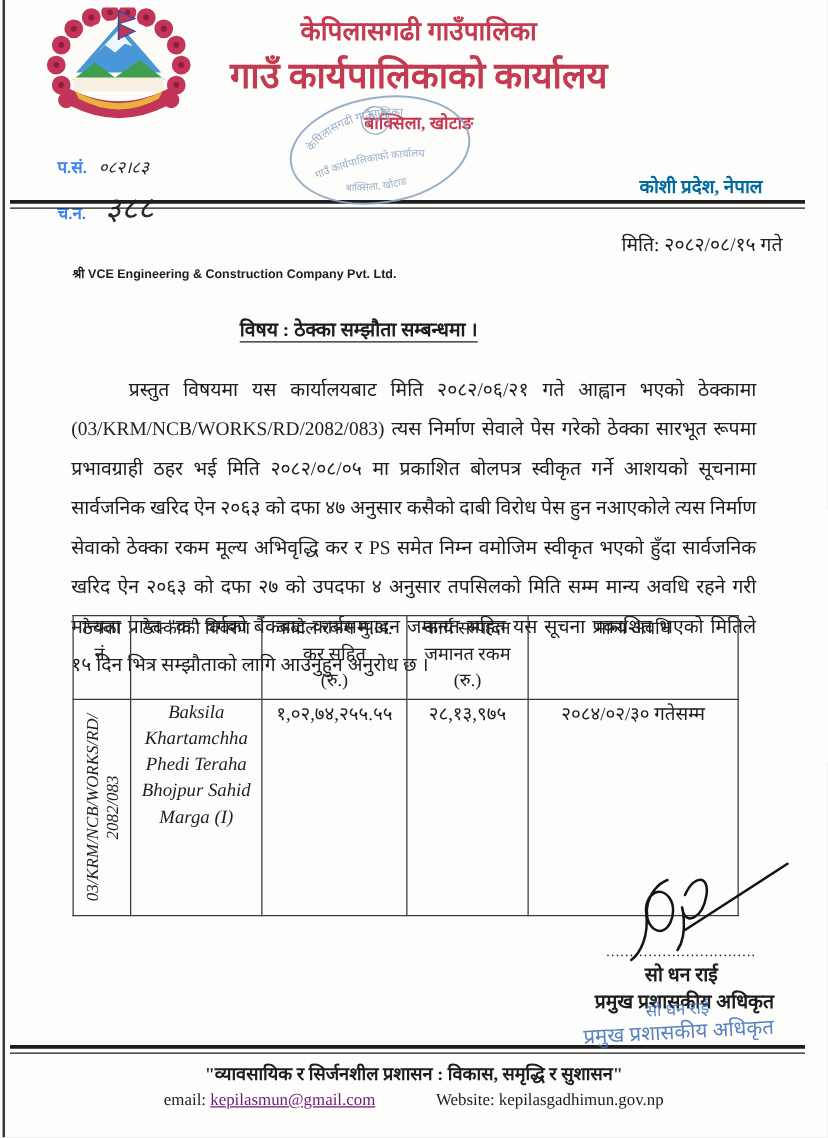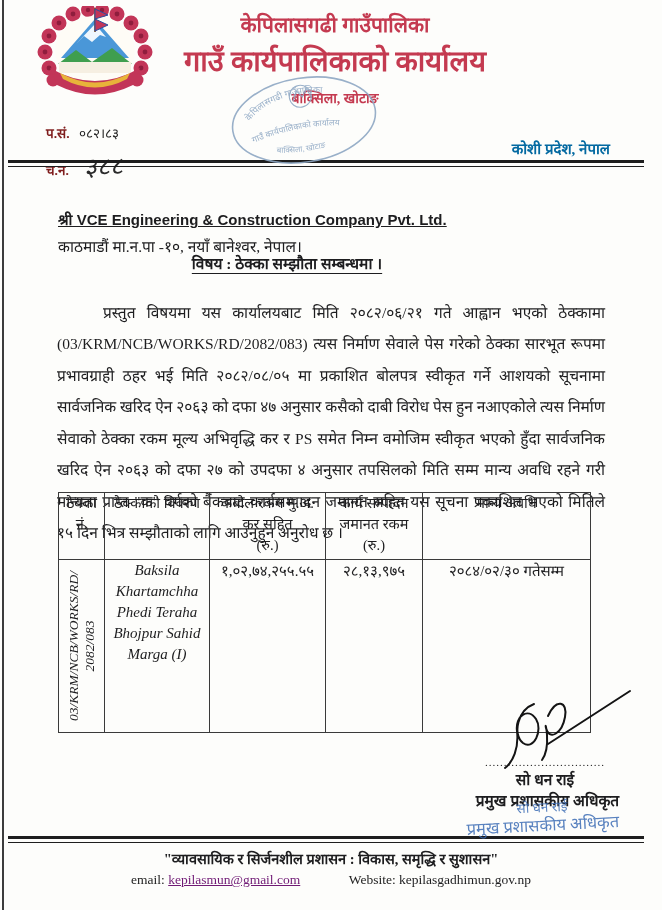--- a/index.html
+++ b/index.html
@@ -13,32 +13,32 @@
 
   
   .logo { position:absolute; left:34px; top:6px; width:122px; height:106px; }
   .head-center { position:absolute; left:150px; top:12px; width:370px; text-align:center; color:#c43a50; z-index:2; }
   .head-muni   { font-size:21px; font-weight:bold; line-height:26px; }
   .head-office { font-size:29px; font-weight:bold; line-height:36px; margin-top:5px; }
   .head-place  { font-size:14px; font-weight:bold; margin-top:9px; }
   .office-stamp { position:absolute; left:228px; top:76px; width:152px; height:88px; z-index:3; transform:rotate(-9deg); opacity:.9; }
   .refs { position:absolute; left:46px; top:124px; font-size:13.5px; }
   .ref-row { height:24px; }
-  .ref-label { color:#7f1d1d; font-weight:bold; }
-  .ref-value { color:#222; margin-left:6px; }
+  .ref-label { color:#3b82f6; font-weight:bold; }
+  .ref-value { color:#222; margin-left:6px; font-style:italic; }
   .dispatch-value { display:inline-block; font-size:25px; font-weight:400; transform:skewX(-10deg) rotate(-2deg); margin-left:14px; color:#2a2a2a; }
   .province { position:absolute; right:52px; top:138px; color:#0369a1; font-size:15px; font-weight:bold; }
   .dbl-line { position:absolute; left:8px; width:636px; height:3px; border-top:3px solid #1e1e1e; border-bottom:1.6px solid #1e1e1e; }
   .line-header { top:160px; }
   .line-footer { top:836px; }
 
   
   .date-line { position:absolute; right:36px; top:184px; font-size:15.5px; }
   .addressee { position:absolute; left:58px; top:206px; line-height:27px; }
-  .addr1 { font-family:"Liberation Sans", sans-serif; font-size:15px; font-weight:600;text-decoration:underline; }
+  .addr1 { font-family:"Liberation Sans", sans-serif; font-size:10px; font-weight:600; }
   .addr2 { font-size:15.5px; }
   .subject { position:absolute; left:0; top:252px; width:574px; text-align:center; font-size:15.5px; font-weight:bold; }
   .subject span { text-decoration:underline; text-underline-offset:4px; }
   .body-par { position:absolute; left:57px; top:281px; width:548px; font-size:15.5px; line-height:31.5px; text-align:justify; text-indent:46px; }
 
   
   table.contract { position:absolute; left:58px; top:492px; width:532px; border-collapse:collapse; table-layout:fixed; }
   table.contract th, table.contract td { border:1.4px solid #3a3a3a; padding:0; vertical-align:top; }
   th.h-cell { font-weight:normal; font-size:14.5px; line-height:21px; text-align:center; padding-top:7px; height:66px; }
   td.b-cell { height:172px; text-align:center; vertical-align:middle; font-size:15px;margin-left:45px; }
@@ -148,24 +148,24 @@
     <div class="ref-row">
       <span class="ref-label">च.न.</span>
       <span class="dispatch-value">३८८</span>
     </div>
   </div>
 
   <div class="province">कोशी प्रदेश, नेपाल</div>
 
   <div class="dbl-line line-header"></div>
 
+  <div class="date-line">मिति: २०८२/०८/१५ गते</div>
 
   <div class="addressee">
     <div class="addr1">श्री VCE Engineering &amp; Construction Company Pvt. Ltd.</div>
-    <div class="addr2">काठमाडौं मा.न.पा -१०, नयाँ बानेश्वर, नेपाल।</div>
   </div>
 
   <div class="subject">
     <span>विषय : ठेक्का सम्झौता सम्बन्धमा ।</span>
   </div>
 
   <p class="body-par">प्रस्तुत विषयमा यस कार्यालयबाट मिति २०८२/०६/२१ गते आह्वान भएको ठेक्कामा (03/KRM/NCB/WORKS/RD/2082/083) त्यस निर्माण सेवाले पेस गरेको ठेक्का सारभूत रूपमा प्रभावग्राही ठहर भई मिति २०८२/०८/०५ मा प्रकाशित बोलपत्र स्वीकृत गर्ने आशयको सूचनामा सार्वजनिक खरिद ऐन २०६३ को दफा ४७ अनुसार कसैको दाबी विरोध पेस हुन नआएकोले त्यस निर्माण सेवाको ठेक्का रकम मूल्य अभिवृद्धि कर र PS समेत निम्न वमोजिम स्वीकृत भएको हुँदा सार्वजनिक खरिद ऐन २०६३ को दफा २७ को उपदफा ४ अनुसार तपसिलको मिति सम्म मान्य अवधि रहने गरी मान्यता प्राप्त "क" वर्गको बैंकबाट कार्यसम्पादन जमानत सहित यस सूचना प्रकाशित भएको मितिले १५ दिन भित्र सम्झौताको लागि आउनुहुन अनुरोध छ ।</p>
 
   <table class="contract">
     <colgroup>

